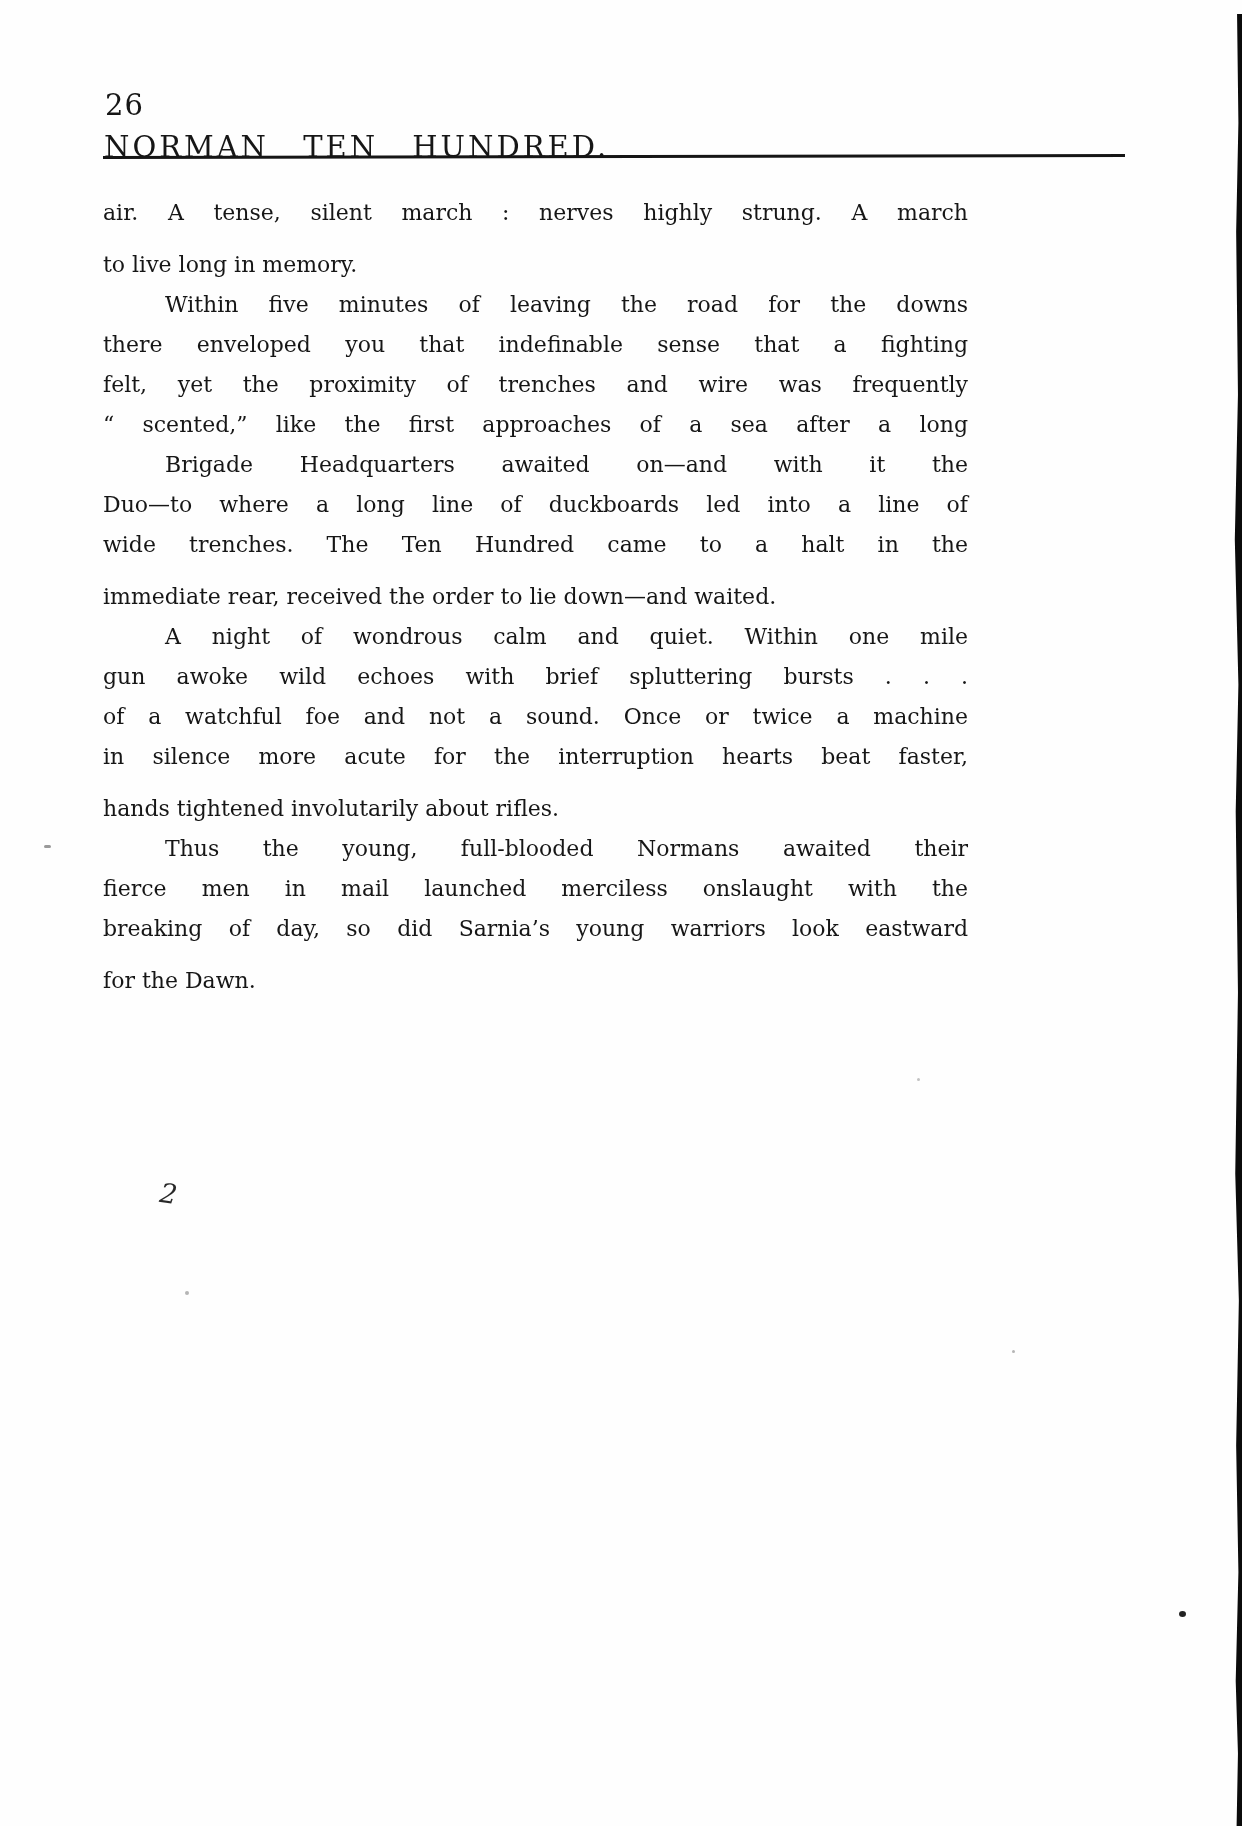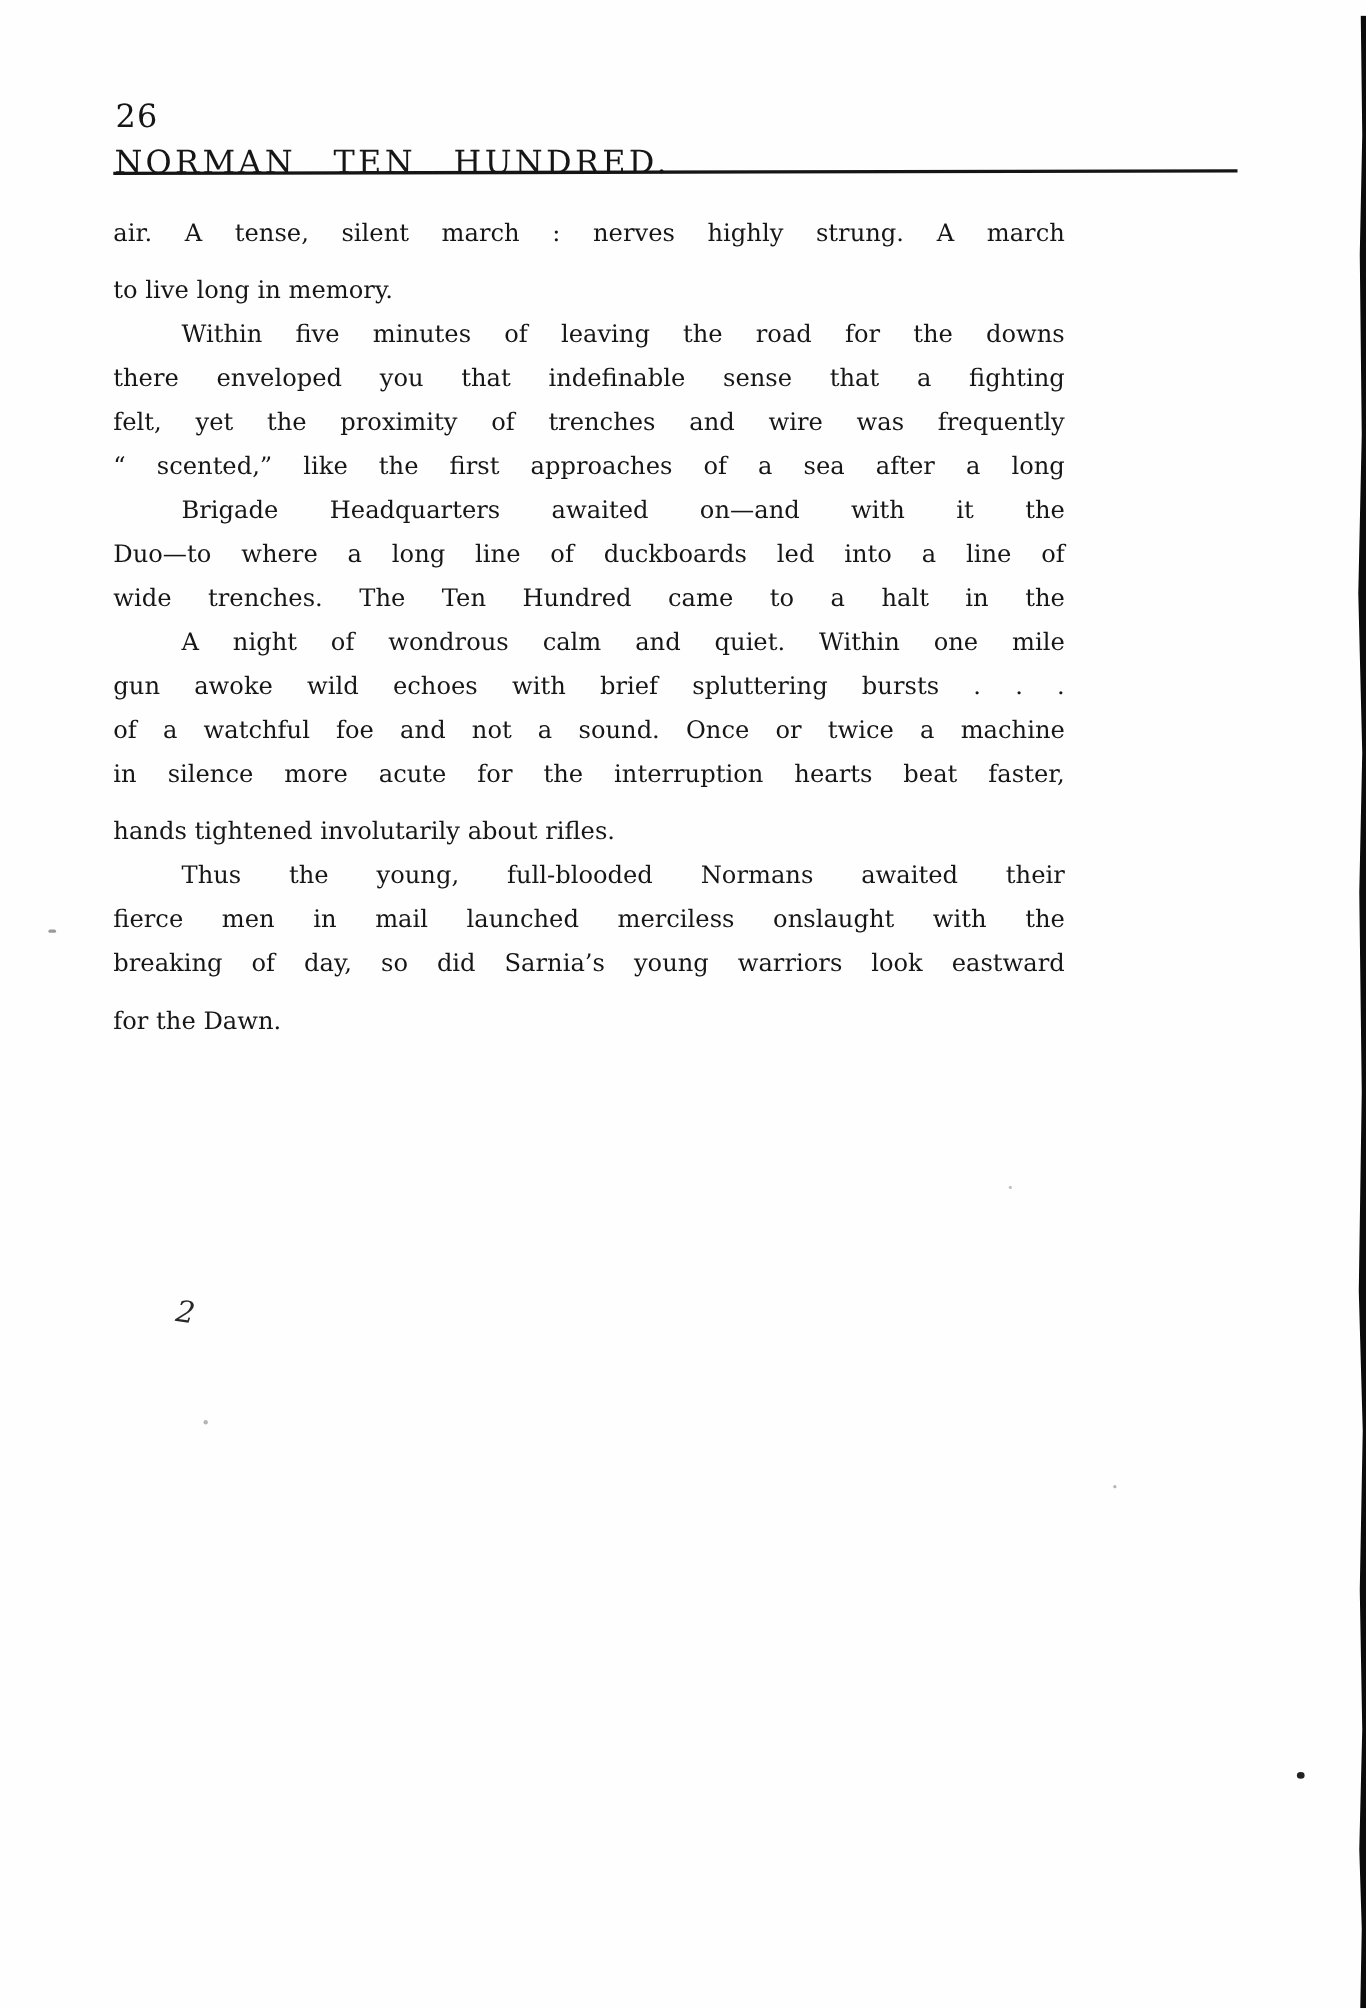--- a/index.html
+++ b/index.html
@@ -84,20 +84,21 @@
       <div class="paragraph">
         <div class="line indent">Within five minutes of leaving the road for the downs</div>
         <div class="line">there enveloped you that indefinable sense that a fighting</div>
         <div class="line">felt, yet the proximity of trenches and wire was frequently</div>
         <div class="line">“ scented,” like the first approaches of a sea after a long</div>
       </div>
       <div class="paragraph">
         <div class="line indent">Brigade Headquarters awaited on—and with it the</div>
         <div class="line">Duo—to where a long line of duckboards led into a line of</div>
         <div class="line">wide trenches.  The Ten Hundred came to a halt in the</div>
+        <div class="line par-last">immediate rear, received the order to lie down—and waited.</div>
       </div>
       <div class="paragraph">
         <div class="line indent">A night of wondrous calm and quiet.  Within one mile</div>
         <div class="line">gun awoke wild echoes with brief spluttering bursts  .  .  .</div>
         <div class="line">of a watchful foe and not a sound.  Once or twice a machine</div>
         <div class="line">in silence more acute for the interruption hearts beat faster,</div>
         <div class="line par-last">hands tightened involutarily about rifles.</div>
       </div>
       <div class="paragraph">
         <div class="line indent">Thus the young, full-blooded Normans awaited their</div>

